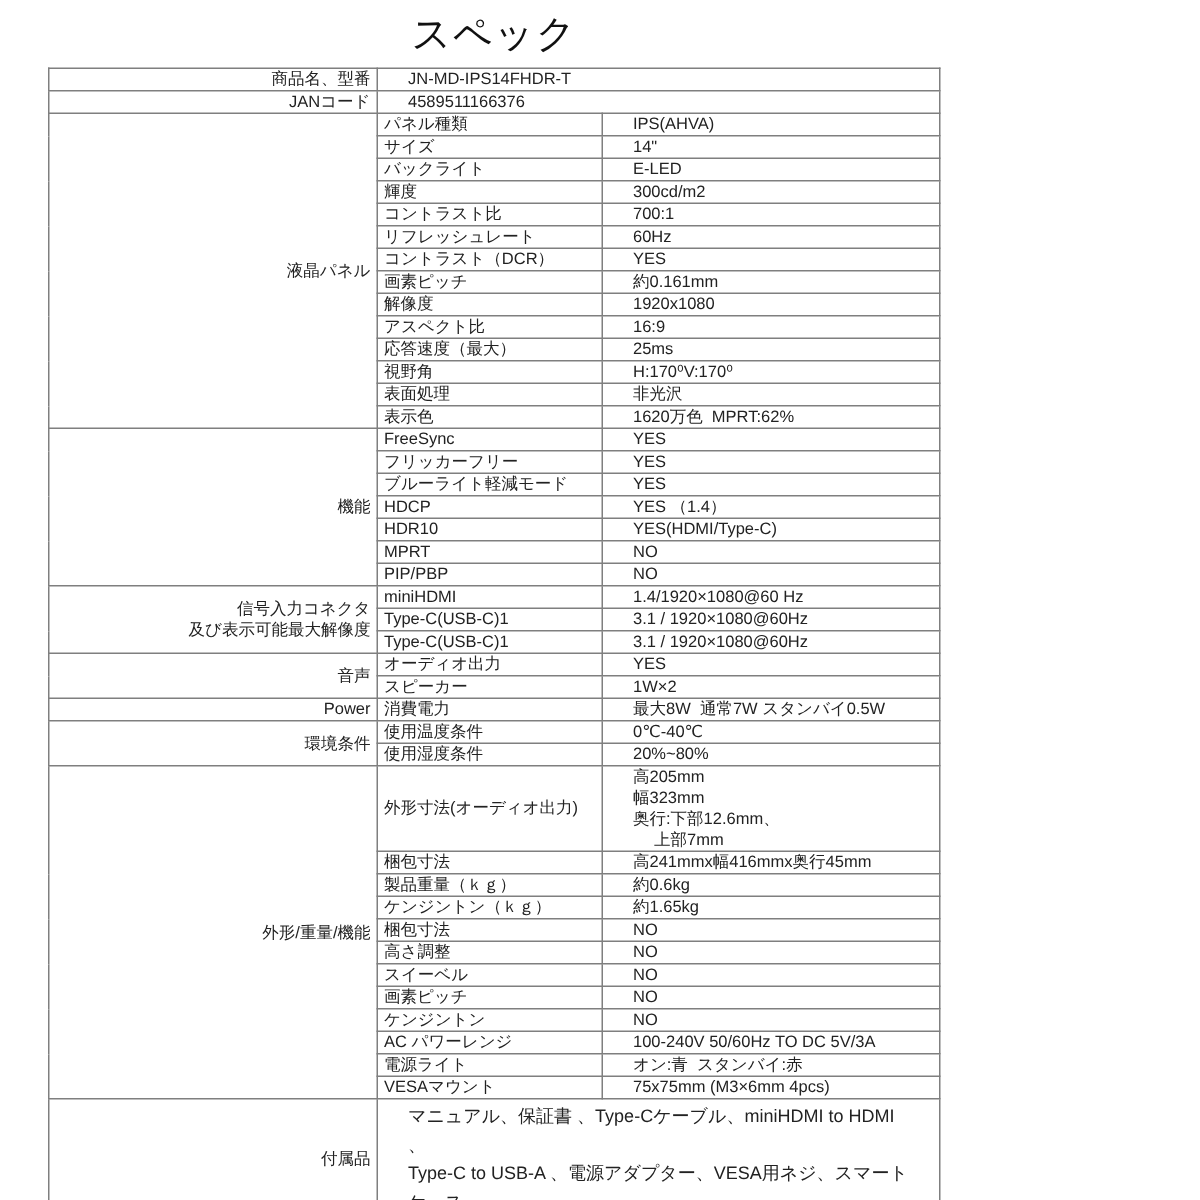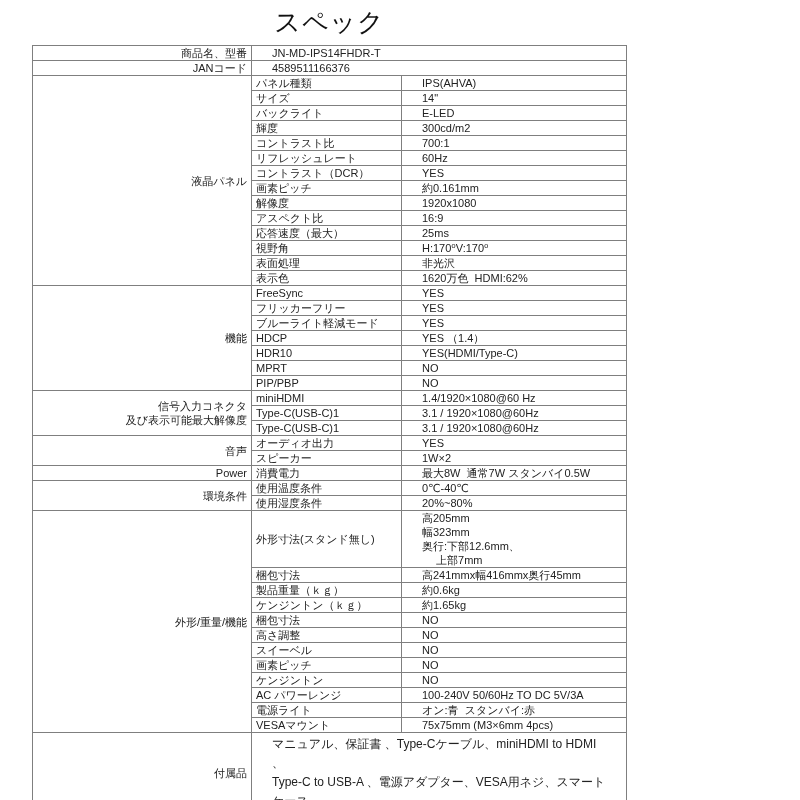--- a/index.html
+++ b/index.html
@@ -123,21 +123,21 @@
         <tr>
           <td class="lbl">視野角</td>
           <td class="val">H:170⁰V:170⁰</td>
         </tr>
         <tr>
           <td class="lbl">表面処理</td>
           <td class="val">非光沢</td>
         </tr>
         <tr>
           <td class="lbl">表示色</td>
-          <td class="val">1620万色  HDMI:62%</td>
+          <td class="val">1620万色  MPRT:62%</td>
         </tr>
         <tr>
           <td class="center" rowspan="7">機能</td>
           <td class="lbl">FreeSync</td>
           <td class="val">YES</td>
         </tr>
         <tr>
           <td class="lbl">フリッカーフリー</td>
           <td class="val">YES</td>
         </tr>
@@ -193,21 +193,21 @@
           <td class="center" rowspan="2">環境条件</td>
           <td class="lbl">使用温度条件</td>
           <td class="val">0℃-40℃</td>
         </tr>
         <tr>
           <td class="lbl">使用湿度条件</td>
           <td class="val">20%~80%</td>
         </tr>
         <tr>
           <td class="center" rowspan="12">外形/重量/機能</td>
-          <td class="lbl">外形寸法(スタンド無し)</td>
+          <td class="lbl">外形寸法(オーディオ出力)</td>
           <td class="val">高205mm
 幅323mm
 奥行:下部12.6mm、
 　 上部7mm</td>
         </tr>
         <tr>
           <td class="lbl">梱包寸法</td>
           <td class="val">高241mmx幅416mmx奥行45mm</td>
         </tr>
         <tr>

